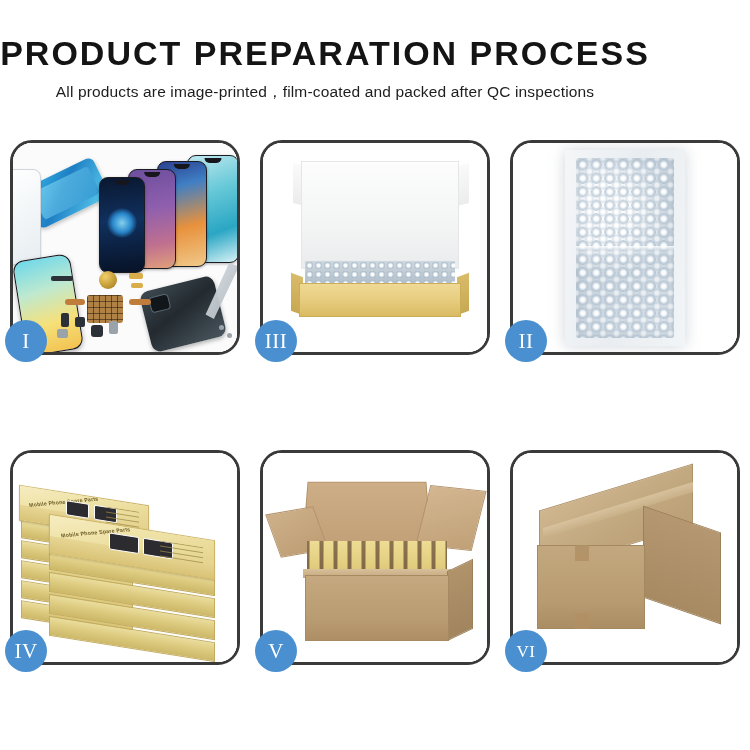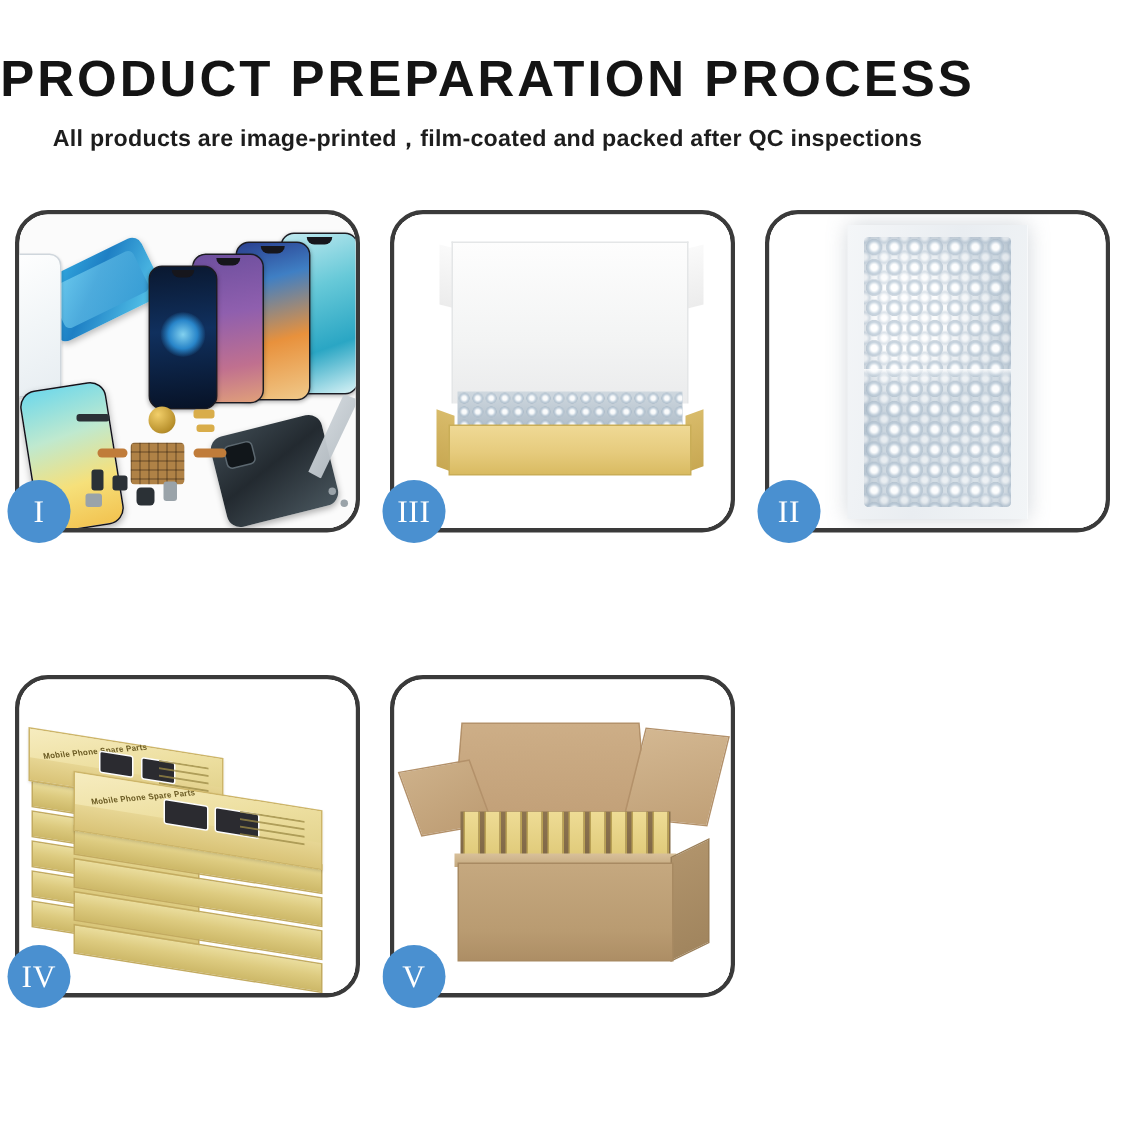--- a/index.html
+++ b/index.html
@@ -13,21 +13,21 @@
 
   
   .header { position:absolute; top:0; left:0; width:650px; text-align:center; }
   .title {
     margin-top:36px;
     font-size:34px; font-weight:700; color:#141414;
     letter-spacing:2.0px; line-height:1.05; white-space:nowrap;
   }
   .subtitle {
     margin-top:10px;
-    font-size:15.5px; font-weight:700; color:#1d1d1d;
+    font-size:15.5px; font-weight:400; color:#1d1d1d;
     letter-spacing:0.15px; white-space:nowrap;
   }
 
   
   .grid {
     position:absolute; left:10px; top:140px;
     width:730px; height:540px;
     display:grid;
     grid-template-columns:230px 230px 230px;
     grid-template-rows:215px 215px;
@@ -460,15 +460,27 @@
           <div class="ybox" style="left:114px;"></div>
           <div class="ybox" style="left:128px;"></div>
         </div>
         <div class="c5-lipTop"></div>
         <div class="c5-sideR"></div>
         <div class="c5-body"></div>
       </div>
       <div class="badge">V</div>
     </div>
 
+    <div class="panel">
+      <div class="panel-clip">
+        <div class="p6bg"></div>
+        <div class="c6-top"></div>
+        <div class="c6-tape-top"></div>
+        <div class="c6-side"></div>
+        <div class="c6-front"></div>
+        <div class="c6-tape-v"></div>
+        <div class="c6-tape-v2"></div>
+      </div>
+      <div class="badge small">VI</div>
+    </div>
 
   </div>
 </div>
 
 </body></html>

